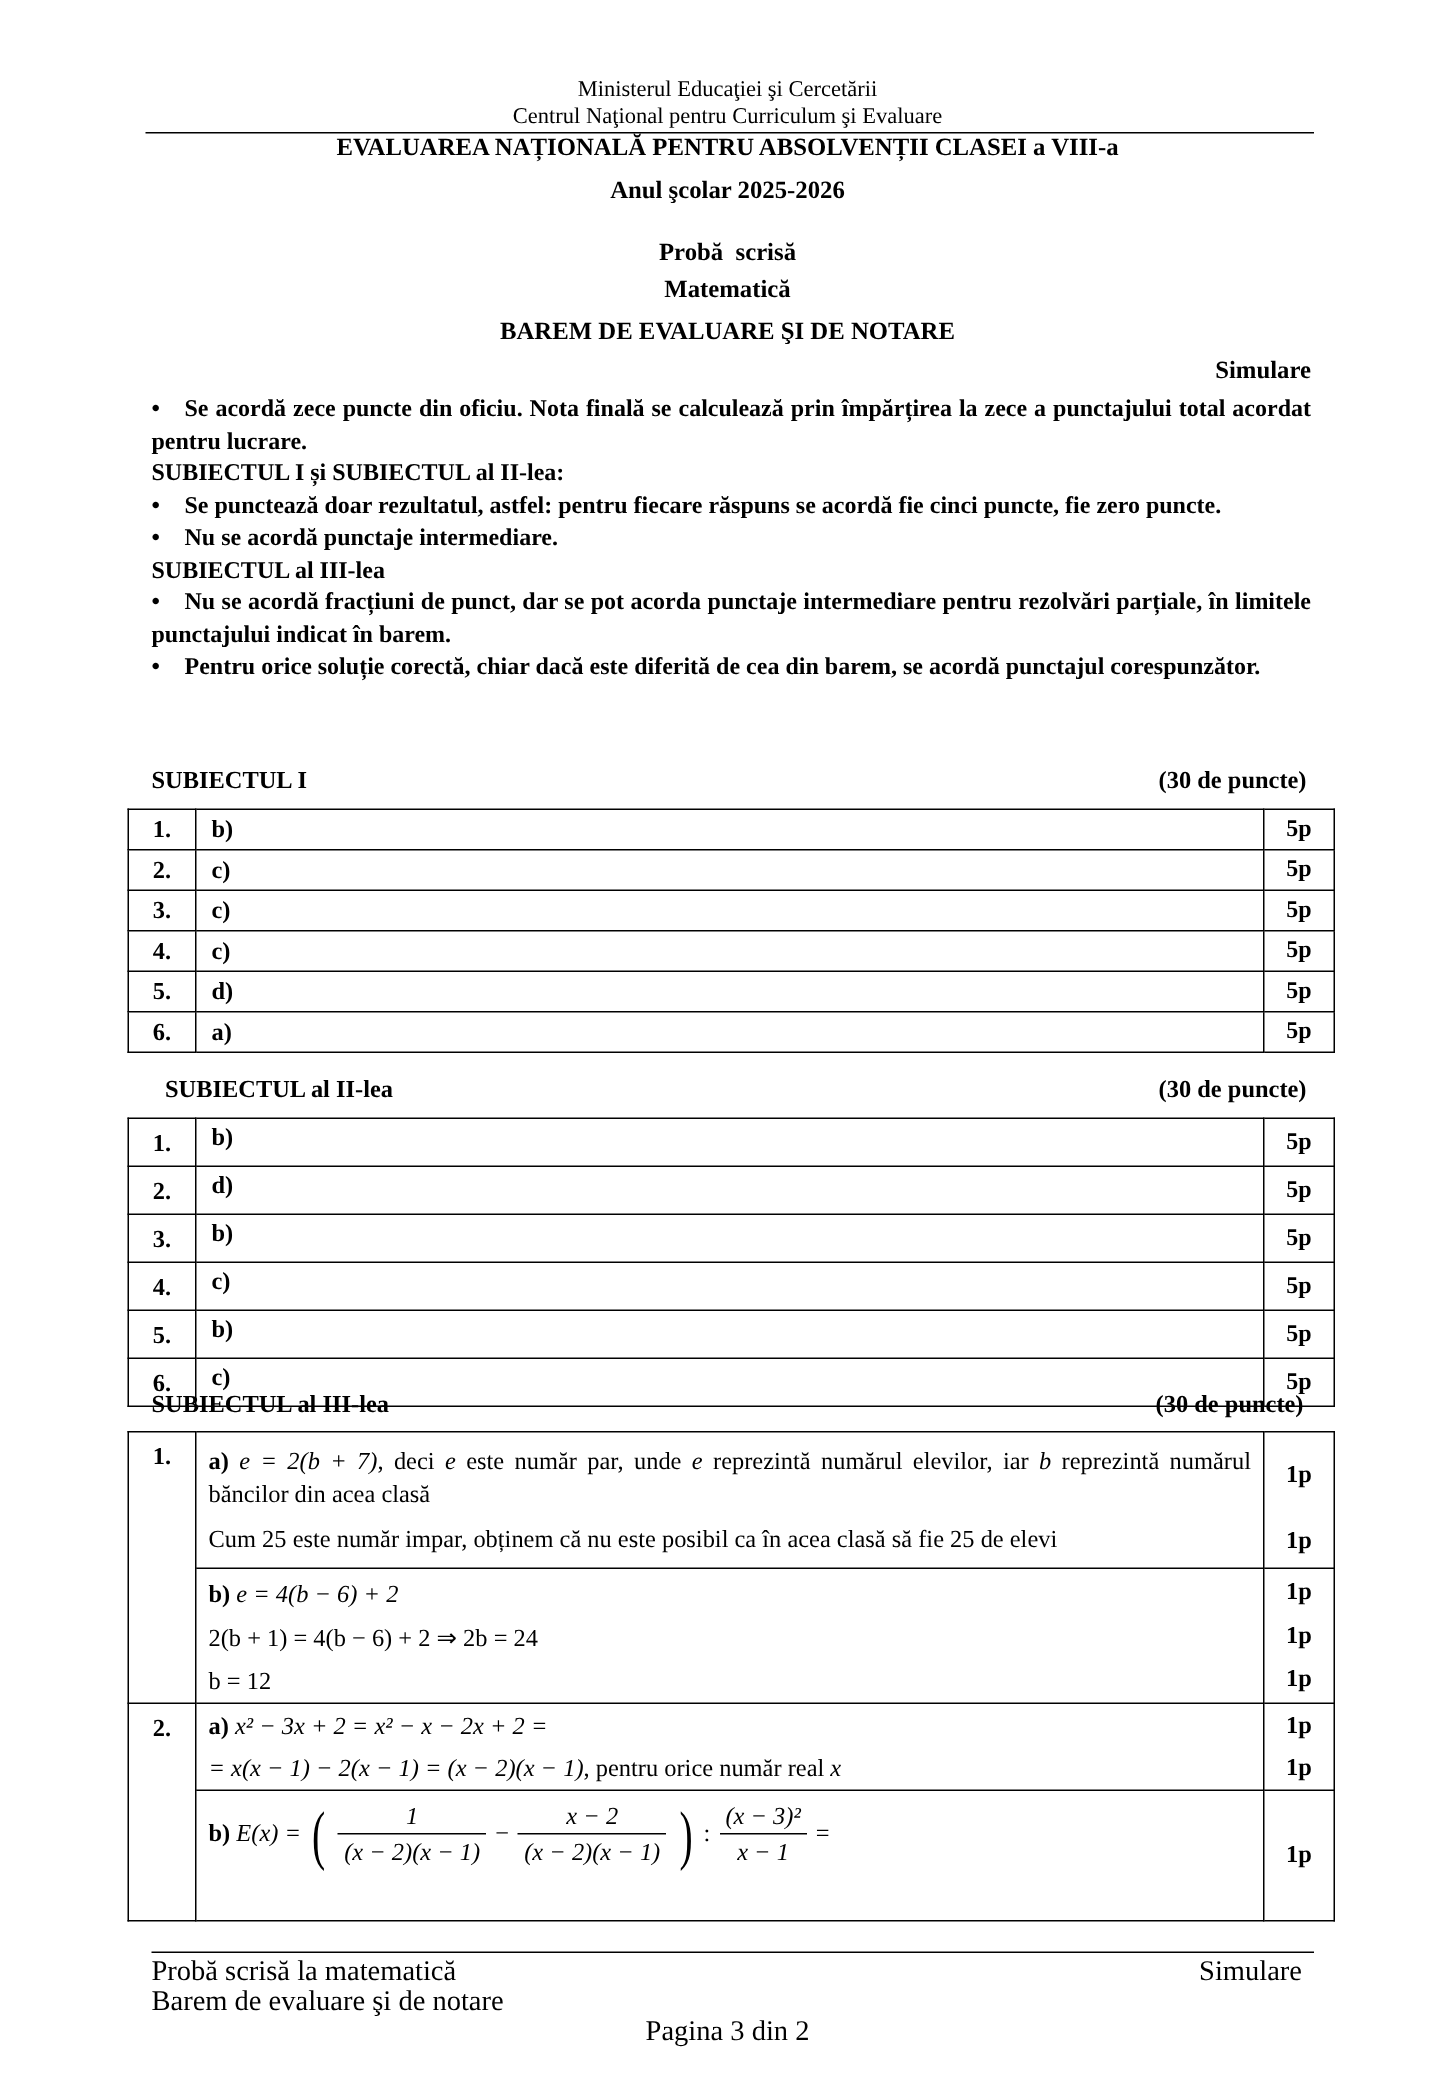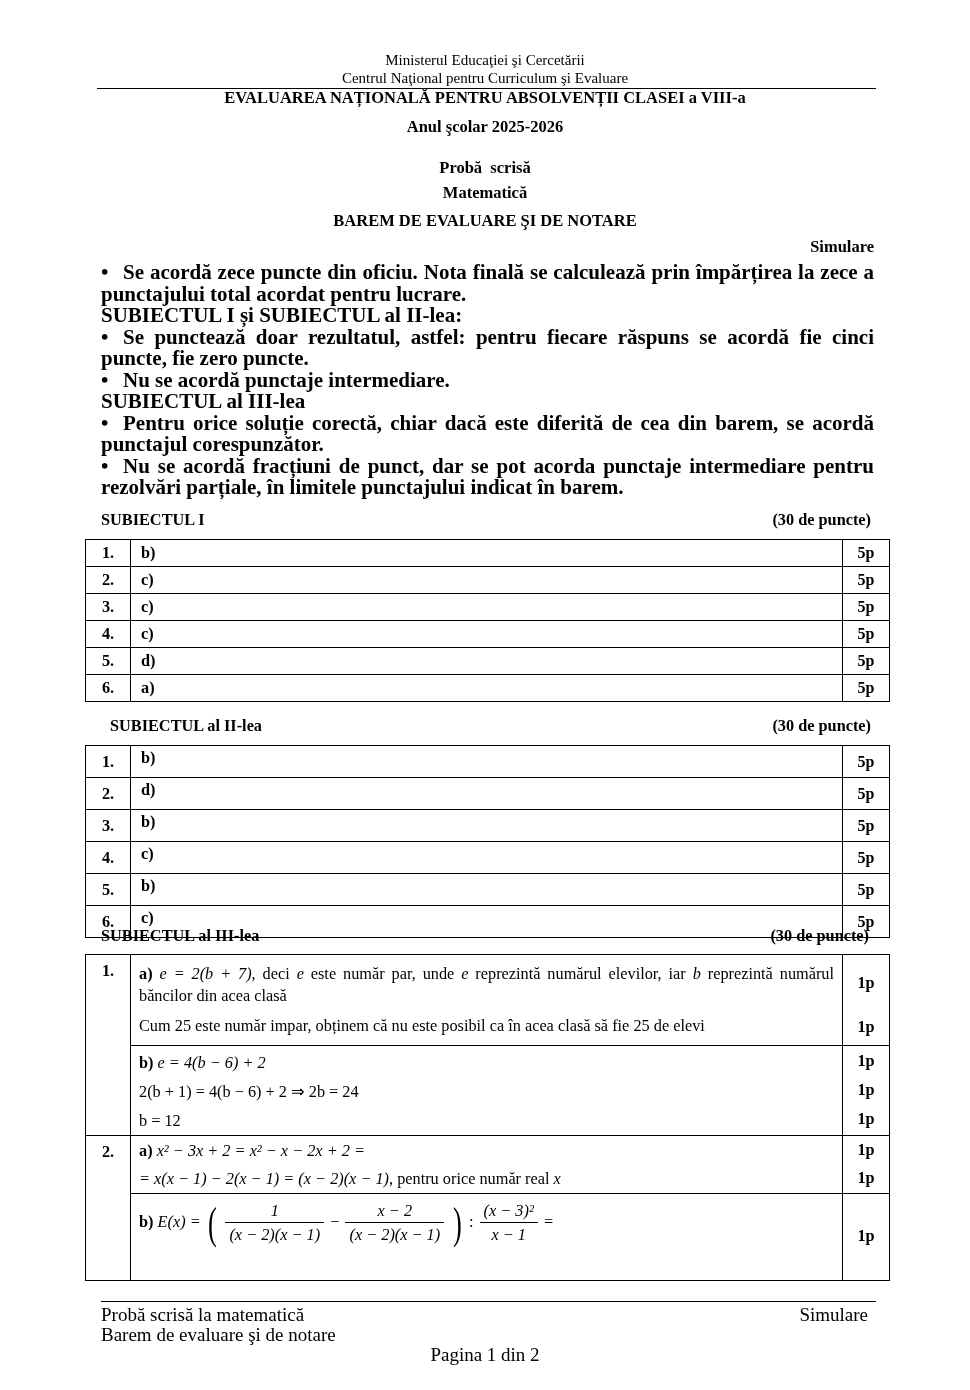--- a/index.html
+++ b/index.html
@@ -4,21 +4,21 @@
 <style>
   html, body { margin: 0; padding: 0; background: #ffffff; }
   body { width: 970px; height: 1390px; position: relative; overflow: hidden;
          font-family: "Liberation Serif", serif; color: #000; font-size: 16px; }
   .abs { position: absolute; }
   .center { left: 0; width: 970px; text-align: center; }
   .hdr { font-size: 15px; line-height: 18px; }
   .hr { position: absolute; left: 97px; width: 779px; height: 0; border-top: 1.3px solid #000; }
   .b { font-weight: bold; }
   .title { font-size: 16.5px; }
-  .intro { left: 101px; width: 773px; font-size: 21px; font-weight: bold; line-height: 21.5px; text-align: justify; }
+  .intro { left: 101px; width: 773px; font-size: 16px; font-weight: bold; line-height: 21.5px; text-align: justify; }
   .intro p { margin: 0; }
   .bullet { display: inline-block; width: 22px; }
   .sechead { font-weight: bold; font-size: 16.3px; }
   table.grid { position: absolute; border-collapse: collapse; }
   table.grid td { border: 1.3px solid #000; padding: 0; vertical-align: top; }
   .num { width: 44px; text-align: center; font-weight: bold; font-size: 16.3px; }
   .pts { width: 46px; text-align: center; font-weight: bold; font-size: 16px; }
   .ans { padding-left: 10px !important; font-weight: bold; font-size: 16.3px; }
   .t1 td { height: 26px; line-height: 26px; }
   .t2 td { height: 27.5px; }
@@ -48,22 +48,22 @@
 <div class="abs center b title" style="top:183px;">Matematică</div>
 <div class="abs center b title" style="top:211px;">BAREM DE EVALUARE ŞI DE NOTARE</div>
 <div class="abs b title" style="top:237px; right:96px;">Simulare</div>
 
 <div class="abs intro" style="top:262px;">
   <p><span class="bullet">•</span><span>Se acordă zece puncte din oficiu. Nota finală se calculează prin împărțirea la zece a punctajului total acordat pentru lucrare.</span></p>
   <p>SUBIECTUL I și SUBIECTUL al II-lea:</p>
   <p><span class="bullet">•</span><span>Se punctează doar rezultatul, astfel: pentru fiecare răspuns se acordă fie cinci puncte, fie zero puncte.</span></p>
   <p><span class="bullet">•</span><span>Nu se acordă punctaje intermediare.</span></p>
   <p>SUBIECTUL al III-lea</p>
+  <p><span class="bullet">•</span><span>Nu se acordă fracțiuni de punct, dar se pot acorda punctaje intermediare pentru rezolvări parțiale, în limitele punctajului indicat în barem.</span></p>
   <p><span class="bullet">•</span><span>Pentru orice soluție corectă, chiar dacă este diferită de cea din barem, se acordă punctajul corespunzător.</span></p>
-  <p><span class="bullet">•</span><span>Nu se acordă fracțiuni de punct, dar se pot acorda punctaje intermediare pentru rezolvări parțiale, în limitele punctajului indicat în barem.</span></p>
 </div>
 
 <div class="abs sechead" style="top:510px; left:101px;">SUBIECTUL I</div>
 <div class="abs sechead" style="top:510px; right:99px;">(30 de puncte)</div>
 <table class="grid t1" style="top:539px; left:85px; width:805px;">
   <tbody id="t1body">
       <tr>
         <td class="num">1.</td>
         <td class="ans">b)</td>
         <td class="pts">5p</td>
@@ -196,13 +196,13 @@
       </td>
       <td class="pts" style="vertical-align:top; padding-top:32px !important;">1p</td>
     </tr>
   </tbody>
 </table>
 
 <div class="hr" style="top:1301px; left:101px; width:775px;"></div>
 <div class="abs footer" style="top:1305px; left:101px;">Probă scrisă la matematică</div>
 <div class="abs footer" style="top:1325px; left:101px;">Barem de evaluare şi de notare</div>
 <div class="abs footer" style="top:1305px; right:102px;">Simulare</div>
-<div class="abs center footer" style="top:1345px;">Pagina 1 din 2</div>
+<div class="abs center footer" style="top:1345px;">Pagina 3 din 2</div>
 
 </body></html>

